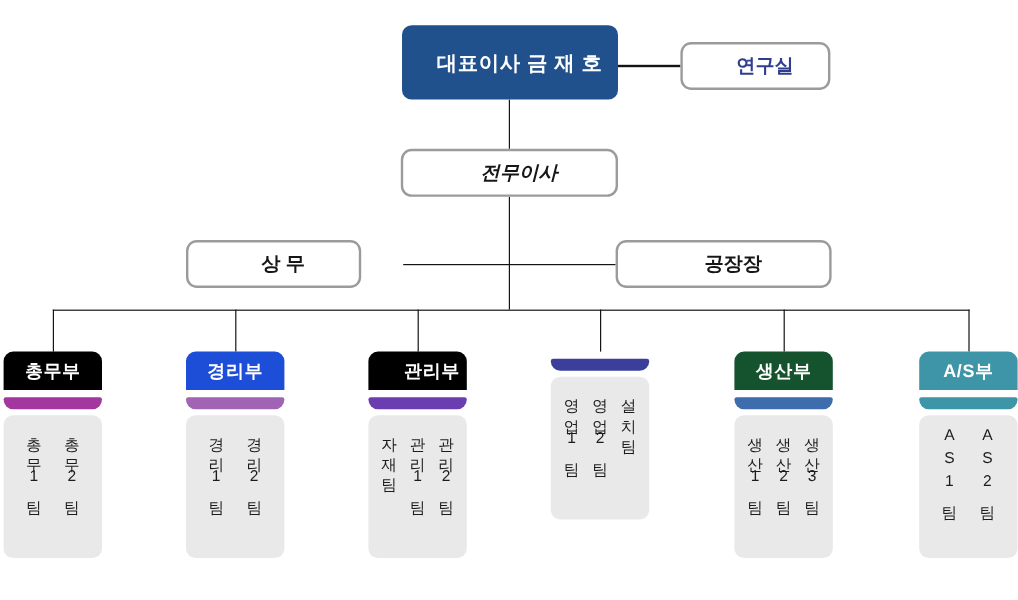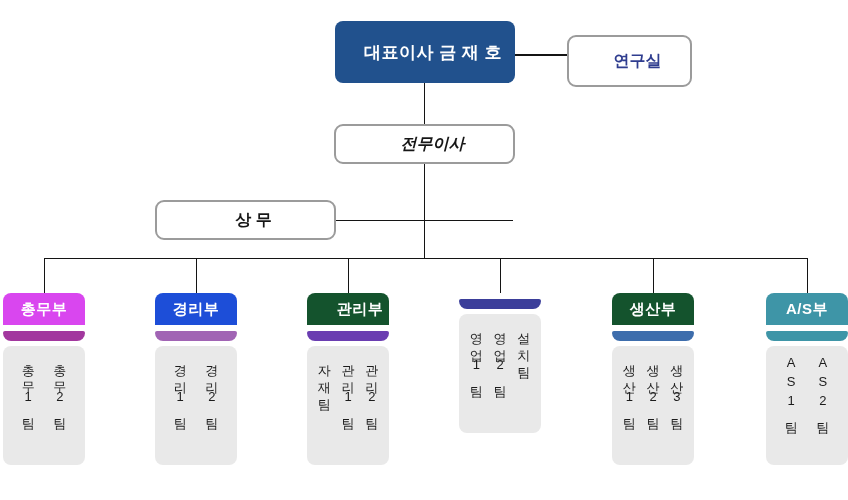--- a/index.html
+++ b/index.html
@@ -19,23 +19,23 @@
     border-radius: 8px; font-weight: 700; padding-left: 16px;
   }
   .ceo-box {
     left: 335px; top: 21px; width: 180px; height: 62px;
     color: #ffffff; font-size: 17px; letter-spacing: 0.5px;
   }
   .outline-box {
     background: #ffffff; border: 2px solid #9b9b9b; border-radius: 9px;
     color: #161616; font-size: 16px;
   }
-  .research-box { left: 567px; top: 35px; width: 125px; height: 52px; font-family: Liberation Serif, serif; }
+  .research-box { left: 567px; top: 35px; width: 125px; height: 40px; font-family: Liberation Serif, serif; }
   .exec-box  { left: 334px; top: 124px; width: 181px; height: 40px; font-style: italic; }
-  .msd-box   { left: 155px; top: 200px; width: 181px; height: 40px; }
+  .msd-box   { left: 155px; top: 200px; width: 146px; height: 40px; }
   .plant-box { left: 513px; top: 200px; width: 180px; height: 40px; }
 
   .dept {
     position: absolute; top: 293px; width: 82px;
   }
   .dept-header {
     height: 32px; border-radius: 8px 8px 0 0;
     display: flex; align-items: center; justify-content: center;
     color: #ffffff; font-weight: 700; font-size: 15px; letter-spacing: 0.5px;
   }
@@ -76,24 +76,27 @@
   </div>
 
   <div class="box outline-box exec-box">
     <span>전무이사</span>
   </div>
 
   <div class="box outline-box msd-box">
     <span>상 무</span>
   </div>
 
+  <div class="box outline-box plant-box">
+    <span>공장장</span>
+  </div>
 
   <div id="departments">
   <div class="dept" style="left: 3px;">
-    <div class="dept-header" style="background: #d946ef;">
+    <div class="dept-header" style="background: #000000;">
       <span>총무부</span>
     </div>
     <div class="dept-strip" style="background: rgb(162, 55, 158);"></div>
     <div class="dept-body">
           <span class="team">총무1팀</span>
           <span class="team">총무2팀</span>
         </div>
   </div>
 
   <div class="dept" style="left: 155px;">
@@ -101,21 +104,21 @@
       <span>경리부</span>
     </div>
     <div class="dept-strip" style="background: rgb(161, 100, 180);"></div>
     <div class="dept-body">
           <span class="team">경리1팀</span>
           <span class="team">경리2팀</span>
         </div>
   </div>
 
   <div class="dept" style="left: 307px;">
-    <div class="dept-header" style="background: #14532d; padding-left: 24px;">
+    <div class="dept-header" style="background: #000000; padding-left: 24px;">
       <span>관리부</span>
     </div>
     <div class="dept-strip" style="background: rgb(106, 61, 177);"></div>
     <div class="dept-body">
           <span class="team">자재팀</span>
           <span class="team">관리1팀</span>
           <span class="team">관리2팀</span>
         </div>
   </div>
 

